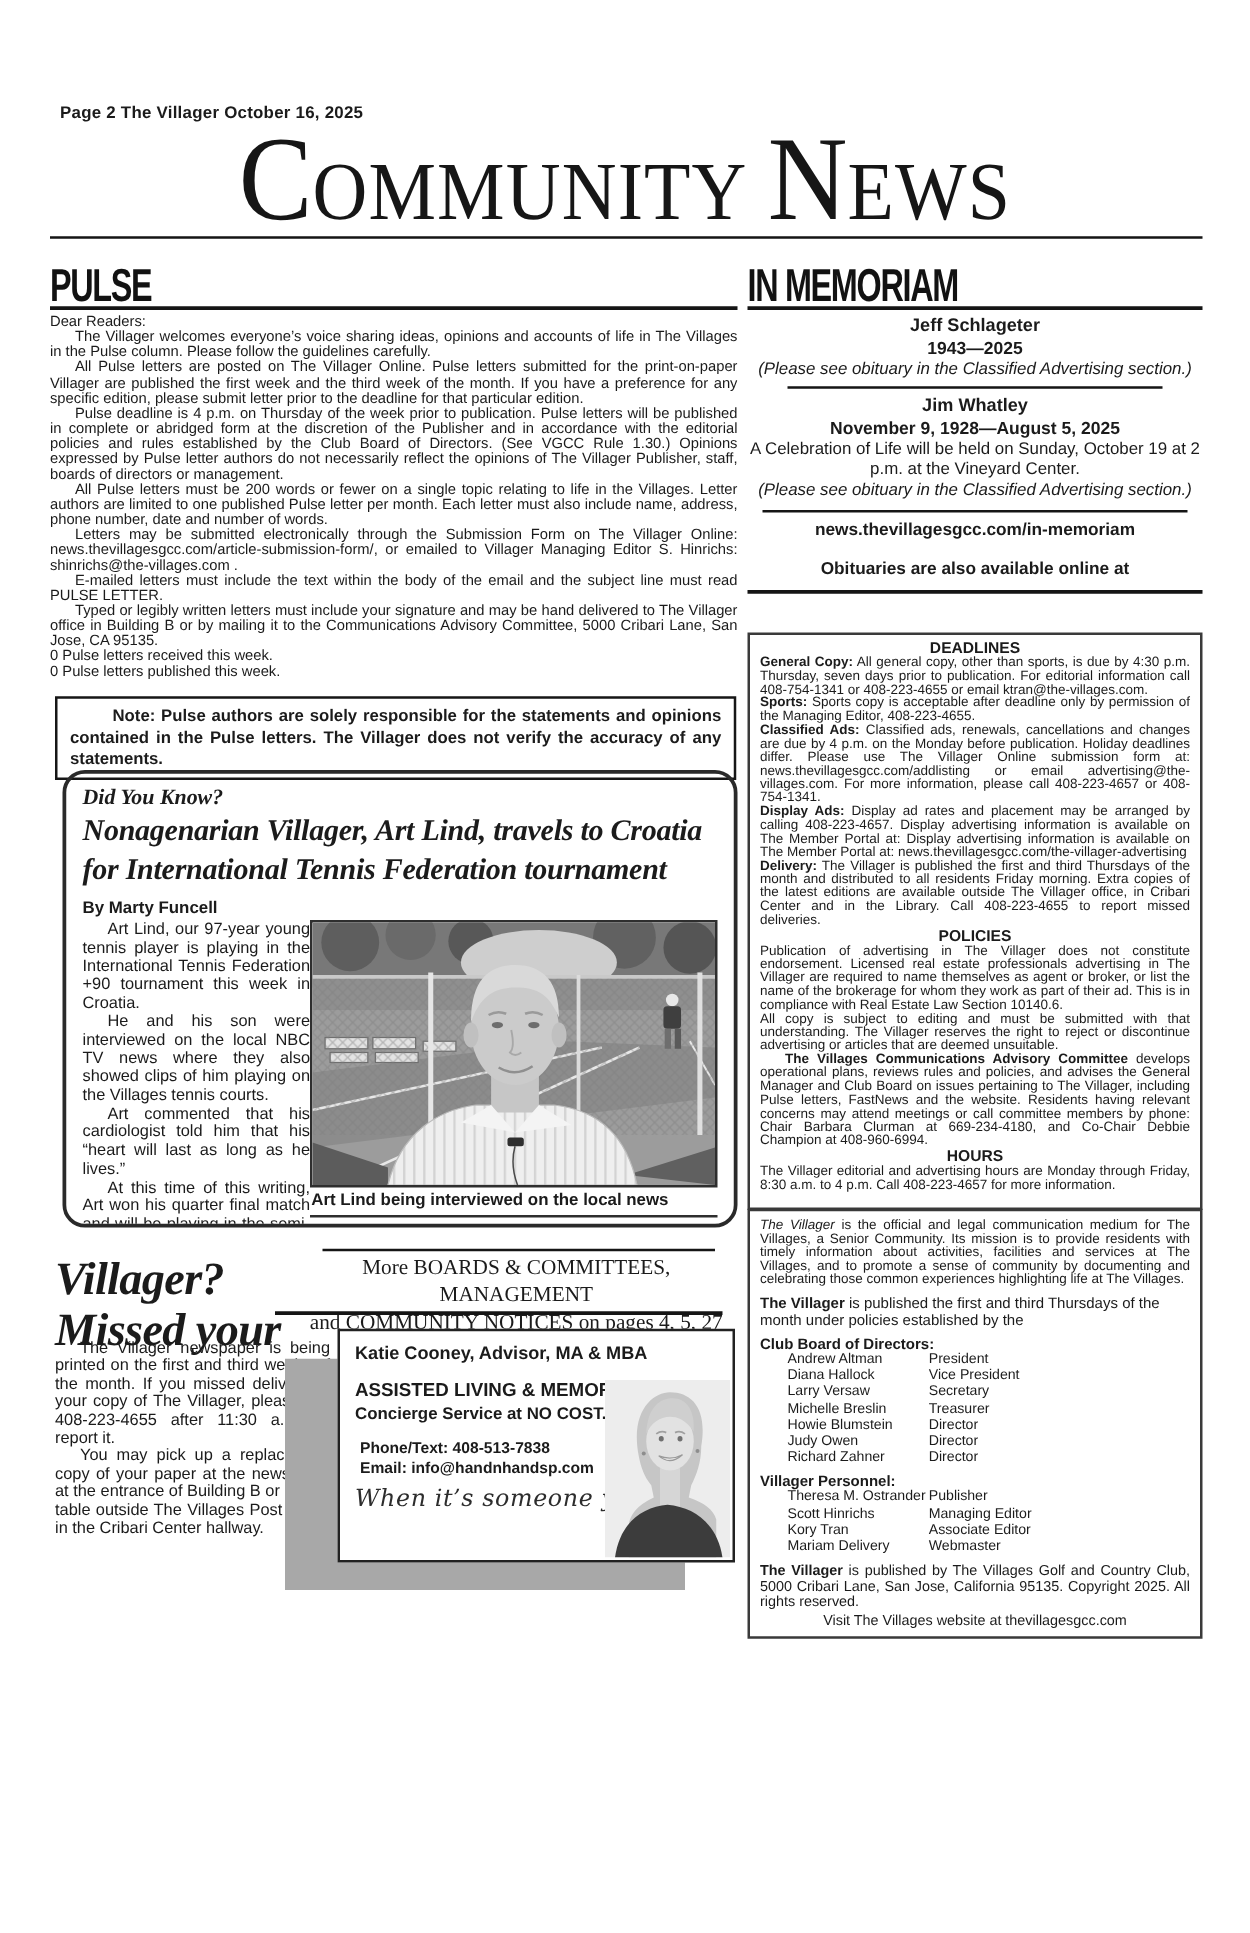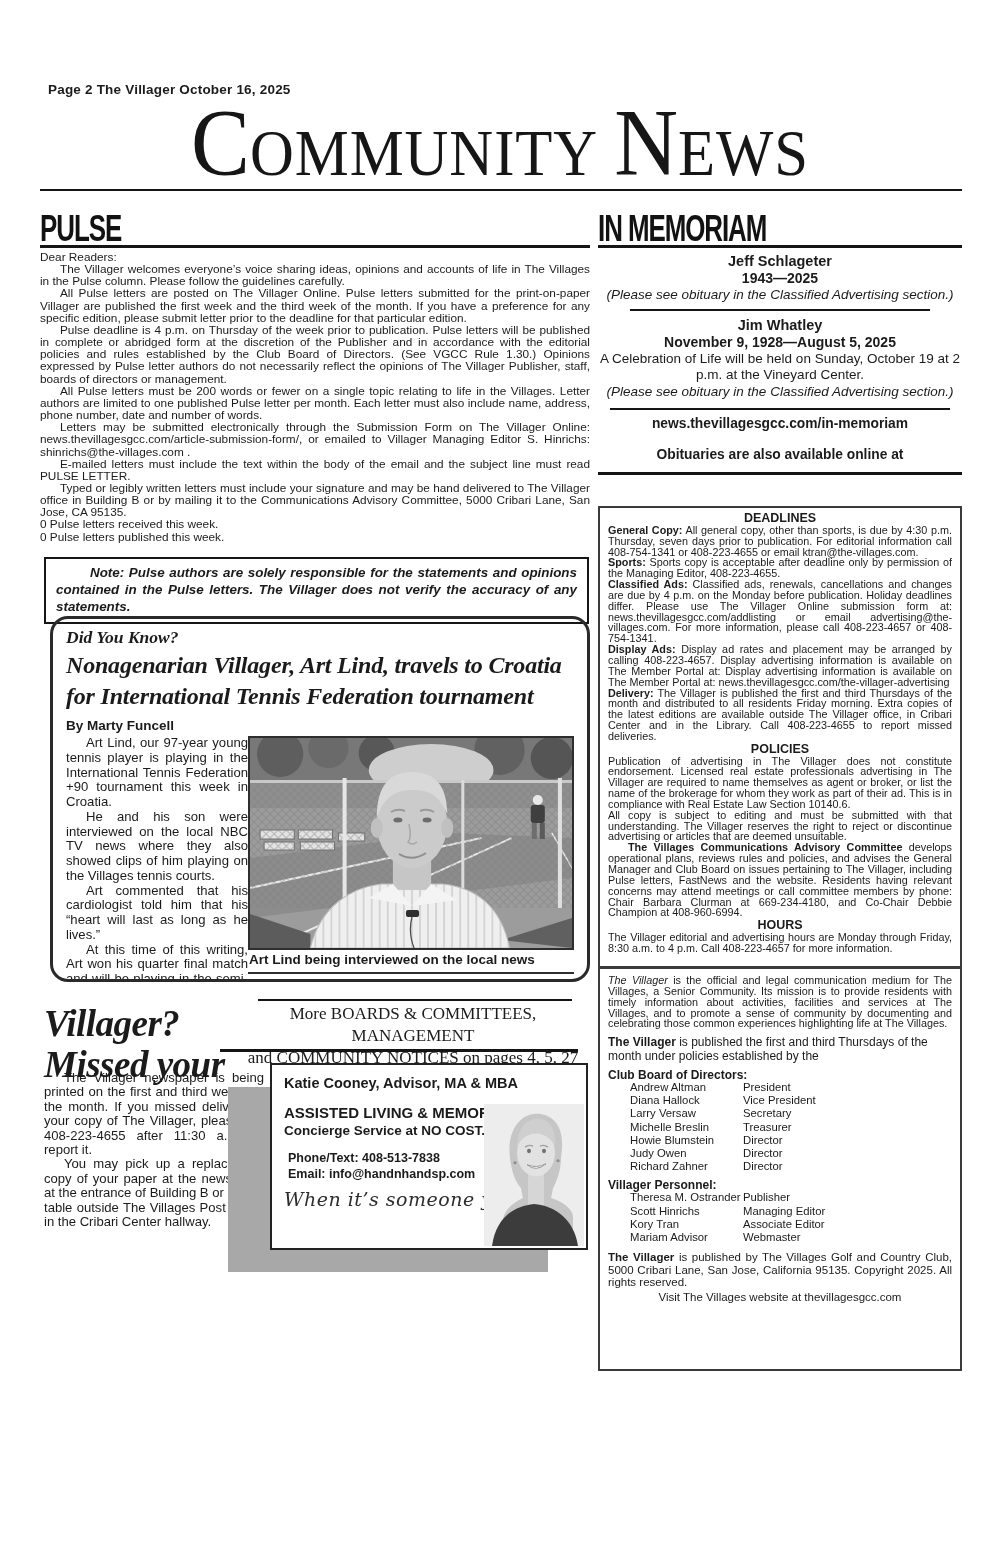--- a/index.html
+++ b/index.html
@@ -19,21 +19,21 @@
   .sec-head{font-weight:900;font-size:37px;line-height:36px;letter-spacing:-1.5px;
             transform:scaleX(.70);transform-origin:left center;white-space:nowrap;color:#121212;}
 
   
   .pulse-body{left:40px;top:251px;width:550px;height:306px;overflow:hidden;
               font-size:11.8px;line-height:12.15px;text-align:justify;}
   .pulse-body p{margin:0;}
   .ind{text-indent:20px;}
   .stats{margin-left:140px;text-align:left;}
   .note-box{left:44px;top:557px;width:521px;border:2px solid #161616;padding:5px 10px 7px;
-            font-weight:bold;font-style:italic;font-size:13.4px;line-height:17px;
+            font-weight:bold;font-size:13.4px;line-height:17px;
             text-align:justify;text-indent:34px;}
 
   
   .dyk{left:50px;top:616px;width:508px;height:346px;border:3px solid #2a2a2a;border-radius:18px;
        padding:8px 13px 6px;overflow:hidden;}
   .dyk-kicker{font-family:"Liberation Serif",serif;font-weight:bold;font-style:italic;font-size:17.5px;}
   .dyk-head{font-family:"Liberation Serif",serif;font-weight:bold;font-style:italic;font-size:24px;
             line-height:31px;letter-spacing:-.2px;margin:2px 0 0;}
   .dyk-by{font-weight:bold;font-size:13.5px;margin:6px 0 3px;}
   .dyk-body{font-size:13.1px;line-height:14.75px;text-align:justify;}
@@ -223,21 +223,21 @@
     <p><span class="lead">Display Ads:</span><span> Display ad rates and placement may be arranged by calling 408-223-4657. Display advertising information is available on The Member Portal at: Display advertising information is available on The Member Portal at: news.thevillagesgcc.com/the-villager-advertising</span></p>
     <p><span class="lead">Delivery:</span><span> The Villager is published the first and third Thursdays of the month and distributed to all residents Friday morning. Extra copies of the latest editions are available outside The Villager office, in Cribari Center and in the Library. Call 408-223-4655 to report missed deliveries.</span></p>
     <h4>POLICIES</h4>
     <p>Publication of advertising in The Villager does not constitute endorsement. Licensed real estate professionals advertising in The Villager are required to name themselves as agent or broker, or list the name of the brokerage for whom they work as part of their ad. This is in compliance with Real Estate Law Section 10140.6.</p>
     <p>All copy is subject to editing and must be submitted with that understanding. The Villager reserves the right to reject or discontinue advertising or articles that are deemed unsuitable.</p>
     <p class="ind"><span class="lead">The Villages Communications Advisory Committee</span><span> develops operational plans, reviews rules and policies, and advises the General Manager and Club Board on issues pertaining to The Villager, including Pulse letters, FastNews and the website. Residents having relevant concerns may attend meetings or call committee members by phone: Chair Barbara Clurman at 669-234-4180, and Co-Chair Debbie Champion at 408-960-6994.</span></p>
     <h4>HOURS</h4>
     <p>The Villager editorial and advertising hours are Monday through Friday, 8:30 a.m. to 4 p.m. Call 408-223-4657 for more information.</p>
   </div>
 
-  <div class="abs ibox" style="top:939px;height:404px;padding-top:6px;">
+  <div class="abs ibox" style="top:939px;height:344px;padding-top:6px;">
     <p><span class="ital">The Villager</span><span> is the official and legal communication medium for The Villages, a Senior Community. Its mission is to provide residents with timely information about activities, facilities and services at The Villages, and to promote a sense of community by documenting and celebrating those common experiences highlighting life at The Villages.</span></p>
     <p class="publine"><span class="lead">The Villager</span><span> is published the first and third Thursdays of the month under policies established by the</span></p>
     <p class="grp-head">Club Board of Directors:</p>
     <div class="prow">
         <span class="nm">Andrew Altman</span>
         <span>President</span>
       </div>
     <div class="prow">
         <span class="nm">Diana Hallock</span>
         <span>Vice President</span>
@@ -269,21 +269,21 @@
       </div>
     <div class="prow">
         <span class="nm">Scott Hinrichs</span>
         <span>Managing Editor</span>
       </div>
     <div class="prow">
         <span class="nm">Kory Tran</span>
         <span>Associate Editor</span>
       </div>
     <div class="prow">
-        <span class="nm">Mariam Advisor</span>
+        <span class="nm">Mariam Delivery</span>
         <span>Webmaster</span>
       </div>
     <p class="copyline"><span class="lead">The Villager</span><span> is published by The Villages Golf and Country Club, 5000 Cribari Lane, San Jose, California 95135. Copyright 2025. All rights reserved.</span></p>
     <p class="webline">Visit The Villages website at thevillagesgcc.com</p>
   </div>
 
   <div class="abs missed-head">
     <div>Villager?</div>
     <div>Missed your</div>
   </div>

